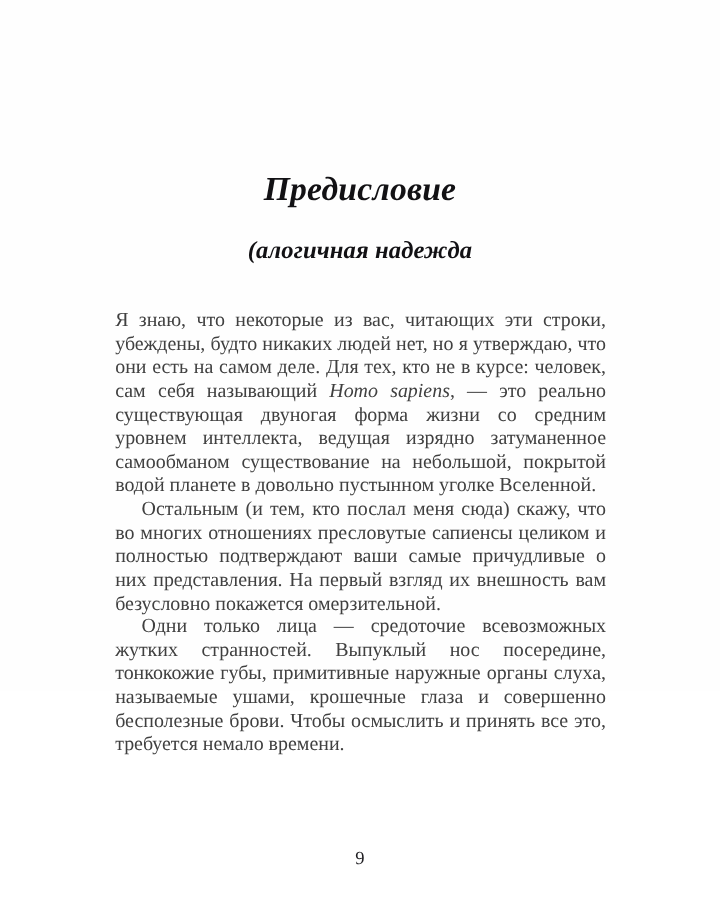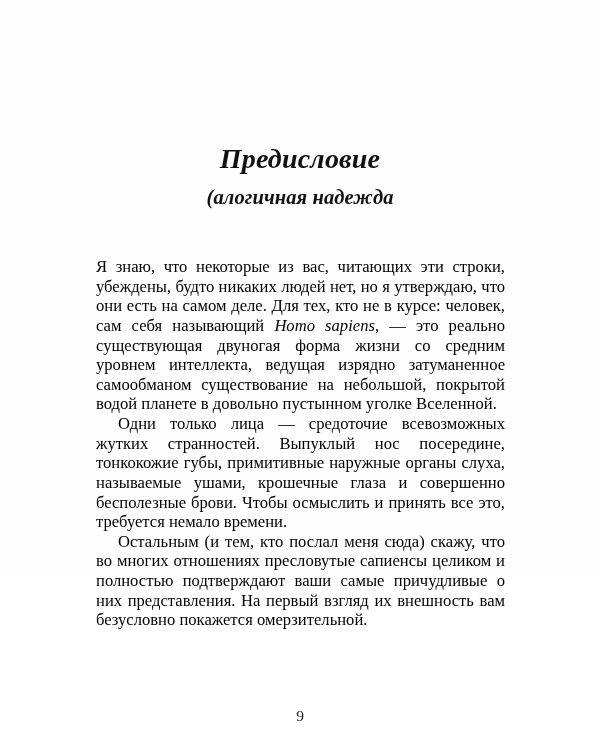--- a/index.html
+++ b/index.html
@@ -44,33 +44,33 @@
   }
   .chapter-subtitle-line {
     font-size: 20.5px;
     line-height: 26px;
     font-weight: 700;
     font-style: italic;
     letter-spacing: 0.1px;
     color: #121114;
     margin: 0;
   }
-  .subtitle-1 { margin-top: 8px; }
+  .subtitle-1 { margin-top: 20px; }
 
   
   .body-text {
     position: absolute;
     left: 96px;
     top: 257px;
     width: 409px;
     font-size: 16.6px;
     line-height: 19.62px;
     text-align: justify;
     text-justify: inter-word;
-    color: #000000;
+    color: #404040;
   }
   .body-text p {
     margin: 0;
     text-indent: 22px;
     hyphens: manual;
   }
   .body-text p.first {
     text-indent: 0;
   }
   .sci-name {
@@ -96,22 +96,22 @@
 
   <div class="heading">
     <h1 class="chapter-title">Предисловие</h1>
     <div class="chapter-subtitle-line subtitle-1">(алогичная надежда</div>
   </div>
 
   <div class="body-text">
 
     <p class="first"><span>Я знаю, что некоторые из вас, читающих эти строки, убеждены, будто никаких людей нет, но я утверждаю, что они есть на самом деле. Для тех, кто не в курсе: человек, сам себя называющий </span><span class="sci-name">Homo sapiens</span><span>, — это реально существующая двуногая форма жизни со средним уровнем интеллекта, ведущая изрядно затуманенное самообманом существование на небольшой, покрытой водой планете в довольно пустынном уголке Вселенной.</span></p>
 
+    <p>Остальным (и тем, кто послал меня сюда) скажу, что во многих отношениях пресловутые сапиенсы целиком и полностью подтверждают ваши самые причудливые о них представления. На первый взгляд их внешность вам безусловно покажется омерзительной.</p>
+
     <p>Одни только лица — средоточие всевозможных жутких странностей. Выпуклый нос посередине, тонкокожие губы, примитивные наружные органы слуха, называемые ушами, крошечные глаза и совершенно бесполезные брови. Чтобы осмыслить и принять все это, требуется немало времени.</p>
-
-    <p>Остальным (и тем, кто послал меня сюда) скажу, что во многих отношениях пресловутые сапиенсы целиком и полностью подтверждают ваши самые причудливые о них представления. На первый взгляд их внешность вам безусловно покажется омерзительной.</p>
 
 
   </div>
 
   <div class="folio">9</div>
 
 </div>
 
 </body></html>

